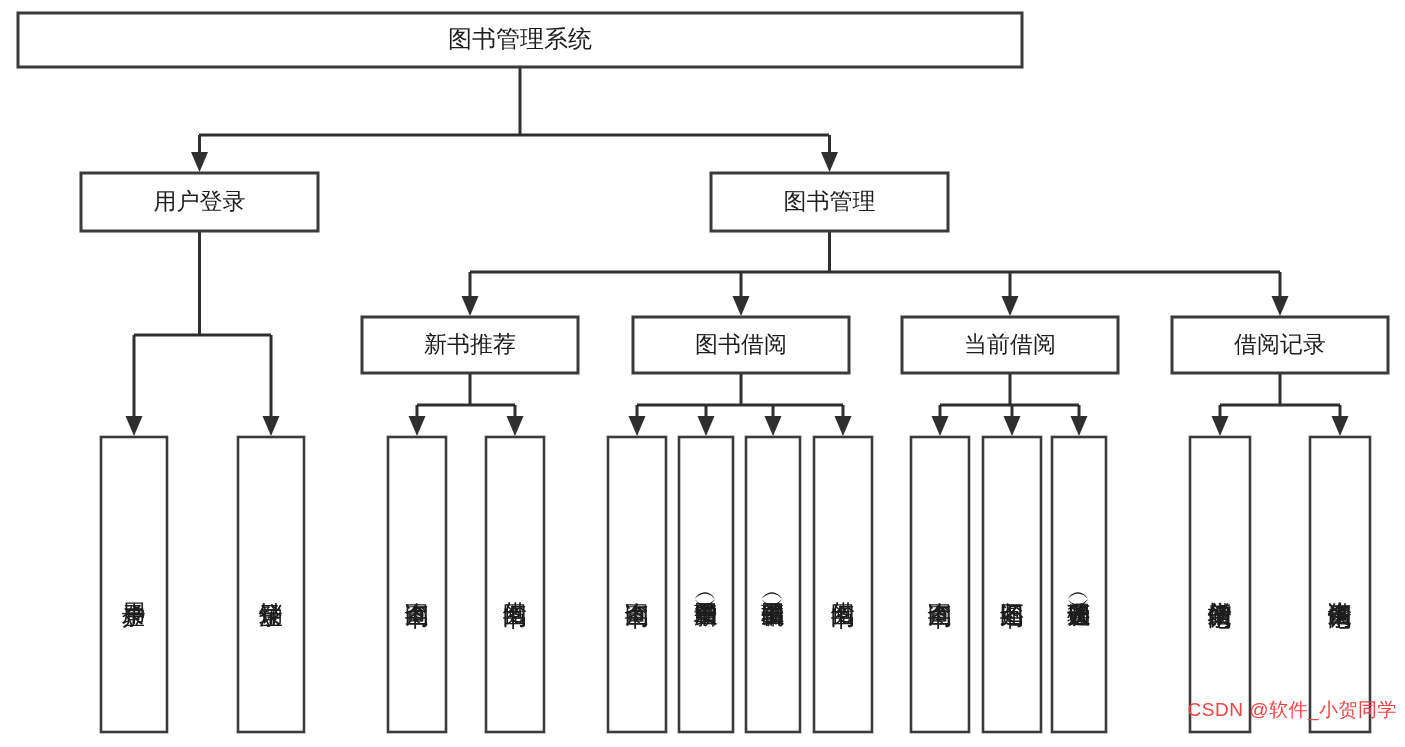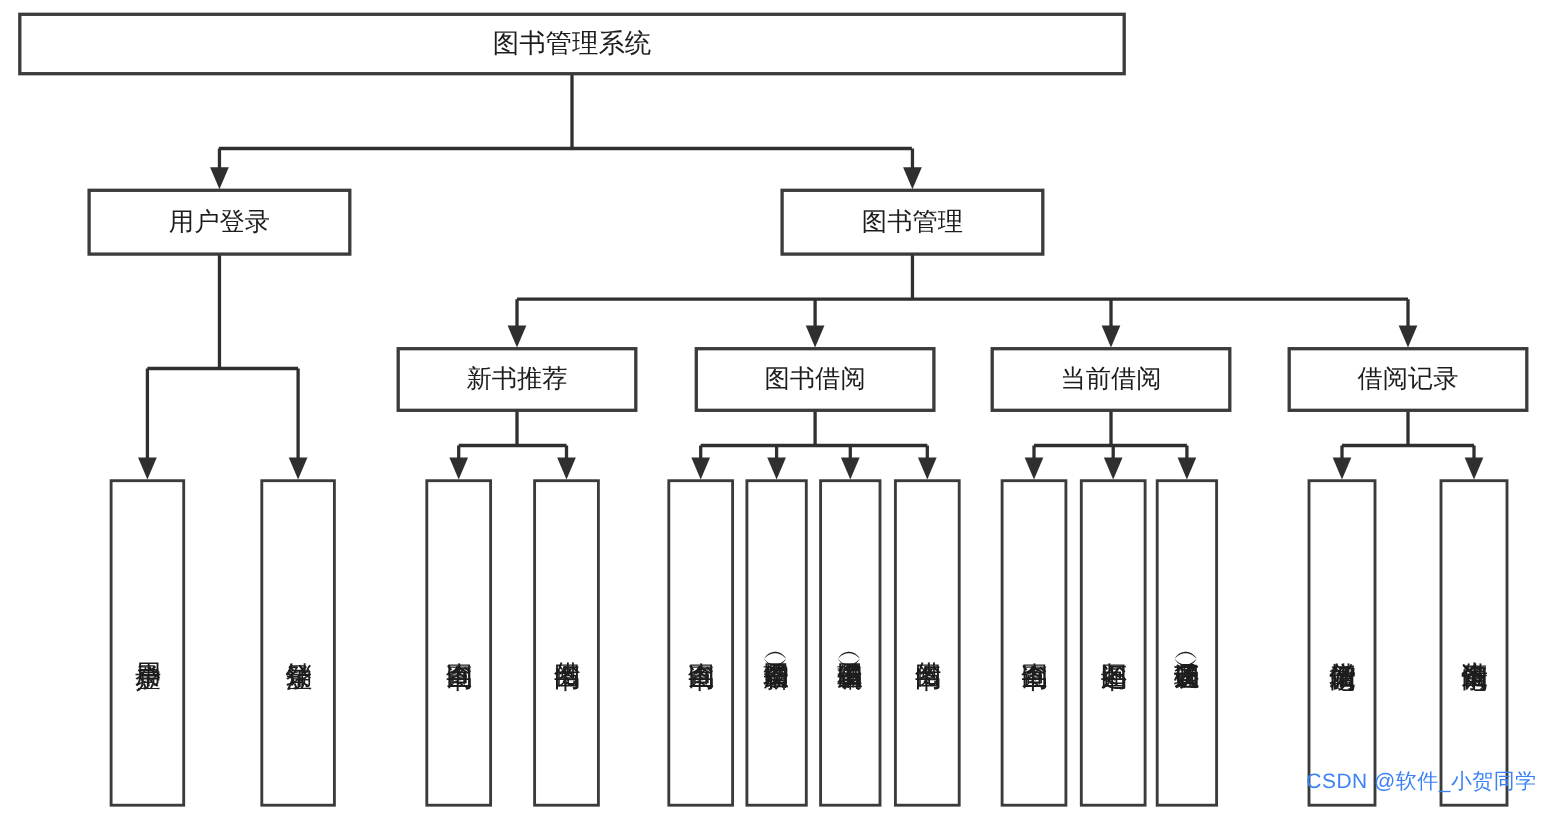--- a/index.html
+++ b/index.html
@@ -71,21 +71,21 @@
   .vlabel.tight {
     font-size: 23px;
     letter-spacing: 0px;
   }
   .watermark {
     position: absolute;
     right: 8px;
     bottom: 4px;
     font-family: "Liberation Sans", "DejaVu Sans", sans-serif;
     font-size: 19px;
-    color: #3b82f6;
+    color: #ef4444;
     white-space: nowrap;
     letter-spacing: 0.5px;
   }
 </style>
 </head>
 <body>
 
 <div id="diagram-root">
 
   <svg id="tree-svg" viewBox="0 0 1405 747">

